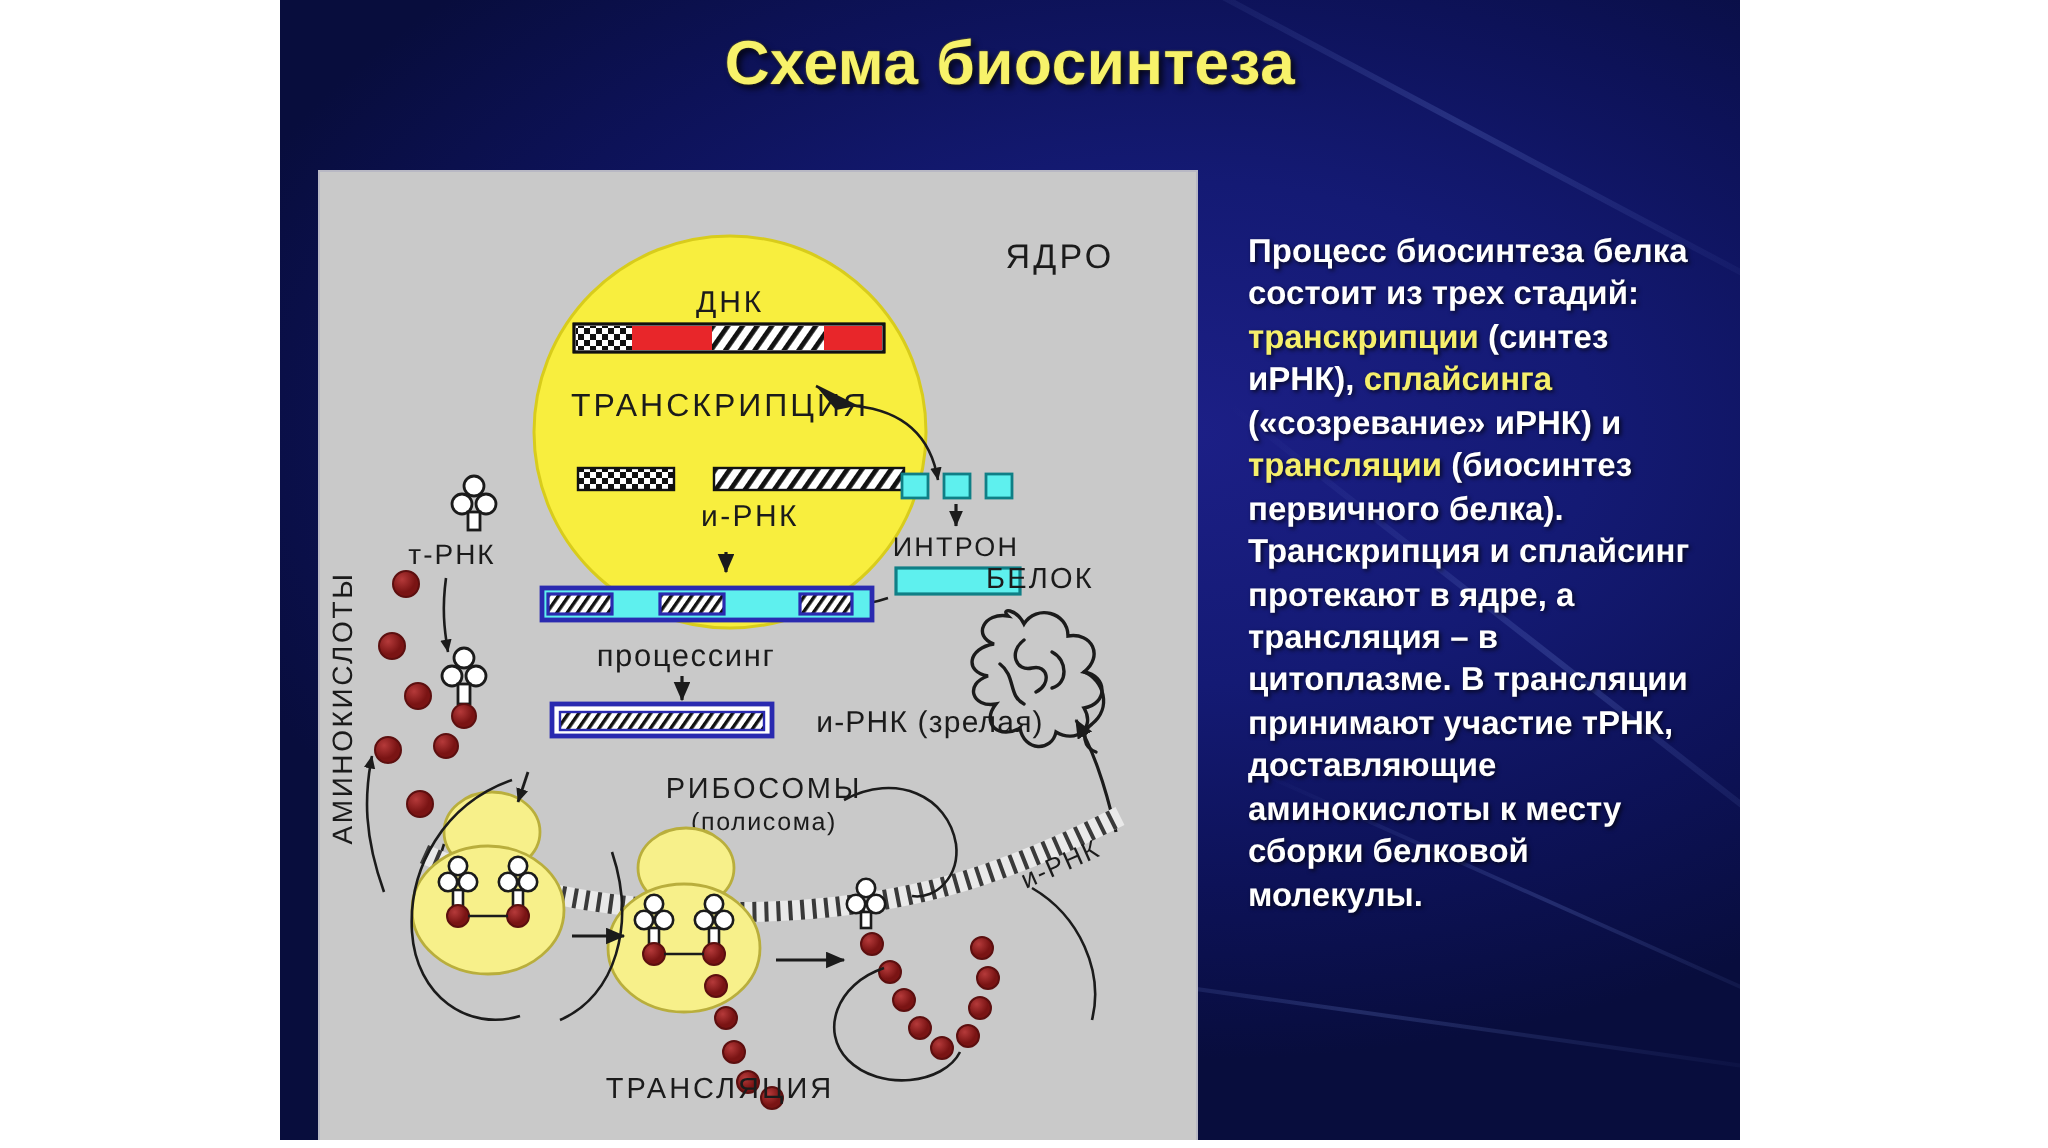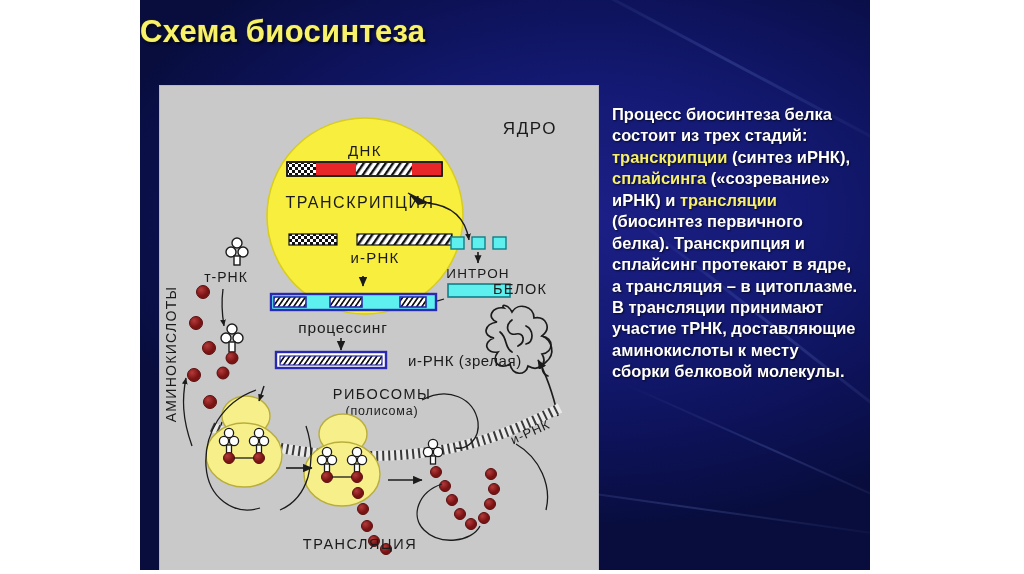--- a/index.html
+++ b/index.html
@@ -15,40 +15,40 @@
     overflow:hidden;
   }
   
   #slide .streak{position:absolute;background:linear-gradient(90deg,rgba(90,110,200,0) 0%,rgba(120,145,225,.22) 50%,rgba(90,110,200,0) 100%);transform-origin:center;pointer-events:none;}
   .s1{left:380px;top:60px;width:420px;height:3px;transform:rotate(28deg);}
   .s2{left:430px;top:330px;width:420px;height:3px;transform:rotate(38deg);}
   .s3{left:470px;top:450px;width:330px;height:2px;transform:rotate(24deg);}
   .s4{left:300px;top:505px;width:480px;height:2px;transform:rotate(8deg);}
 
   #title{
-    position:absolute;left:0;top:14px;width:730px;
+    position:absolute;left:0;top:14px;width:730px;text-align:center;
     color:#f7f26a;font-size:31px;font-weight:bold;letter-spacing:.3px;
     text-shadow:2px 2px 3px rgba(0,0,0,.75), 0 0 1px #9a8f10;
   }
 
   
   #panel{
     position:absolute;left:19px;top:85px;width:438px;height:488px;
     background:#c9c9c9;border:1px solid #b8b8c4;overflow:hidden;
   }
   #panel svg{position:absolute;left:0;top:0;}
 
   
   #textblock{
     position:absolute;left:472px;top:104px;width:248px;
     color:#ffffff;font-size:16.5px;font-weight:bold;line-height:1.30;
     text-shadow:1px 1px 2px rgba(0,0,0,.7);
   }
   #textblock .hl{color:#f5ef6b;}
-  #textblock p{margin:0;}
+  #textblock p{margin:12px;}
 
   .lbl{font-family:"Liberation Sans","DejaVu Sans",sans-serif;fill:#1b1b1b;}
 </style>
 </head>
 <body>
 
 <div id="slide">
   <div class="streak s1"></div>
   <div class="streak s2"></div>
   <div class="streak s3"></div>

